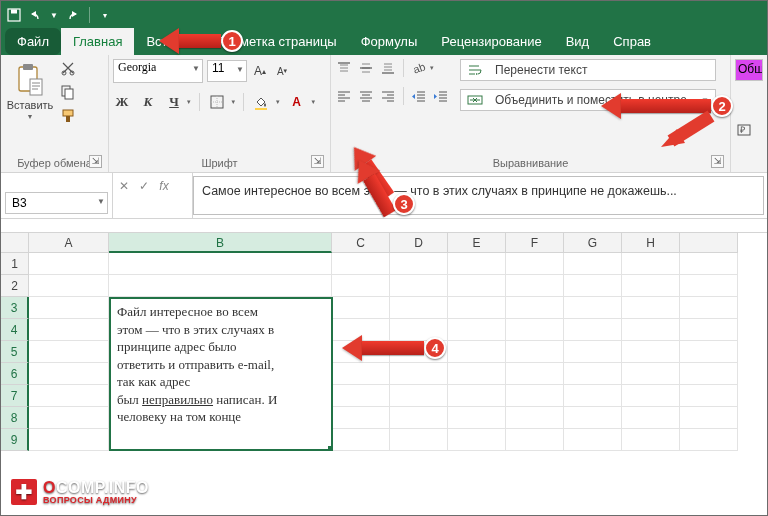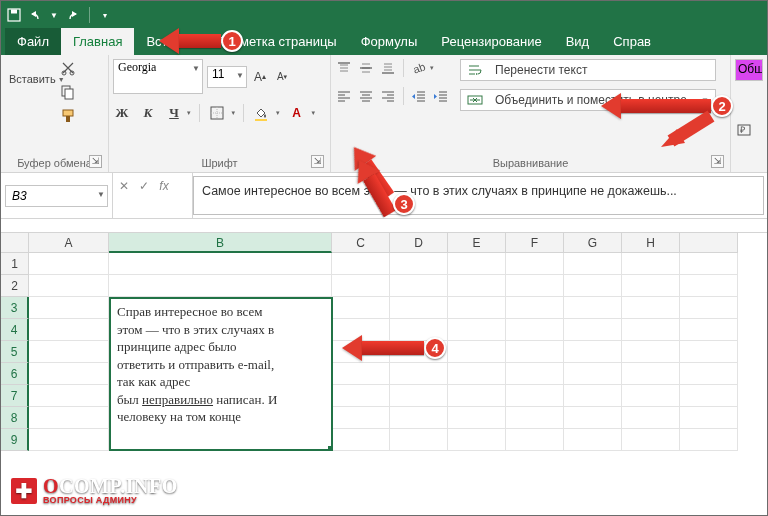--- a/index.html
+++ b/index.html
@@ -4,45 +4,45 @@
 <style>
   * { box-sizing: border-box; margin: 0; padding: 0; }
   body { font-family: "Segoe UI", Arial, sans-serif; font-size: 12px; background: #fff; width: 768px; height: 516px; overflow: hidden; position: relative; border: 1px solid #6b6b6b; }
   
   .titlebar { height: 28px; background: #217346; display: flex; align-items: center; padding: 0 6px; gap: 6px; }
   .titlebar .icon { width: 14px; height: 14px; display: inline-flex; align-items: center; justify-content: center; color: #fff; }
   .titlebar .sep { width: 1px; height: 16px; background: rgba(255,255,255,0.35); margin: 0 2px; }
   
   .tabs { height: 26px; background: #217346; display: flex; align-items: flex-end; padding-left: 4px; gap: 0; color: #fff; position: relative; }
   .tab { padding: 6px 12px 6px; font-size: 13px; cursor: pointer; }
-  .tab.file { background: #185c37; }
+  .tab.file { background: #185c37; border-radius: 7px; }
   .tab.active { background: #f3f3f3; color: #15803d; font-weight: normal; }
   
   .ribbon { height: 118px; background: #f3f3f3; border-bottom: 1px solid #d4d4d4; display: flex; }
   .group { border-right: 1px solid #d9d9d9; padding: 4px 4px 2px; display: flex; flex-direction: column; justify-content: space-between; }
   .group-body { display: flex; align-items: flex-start; gap: 4px; }
   .group-label { text-align: center; font-size: 11px; color: #666; position: relative; padding: 2px 0 1px; }
   .dlg-launcher { position: absolute; right: 2px; bottom: 2px; width: 13px; height: 13px; border: 1px solid #aaa; font-size: 9px; line-height: 11px; color: #555; background: #f9f9f9; cursor: pointer; }
-  .bigbtn { display: flex; flex-direction: row; align-items: center; width: 50px; gap: 2px; padding: 2px; }
+  .bigbtn { display: flex; flex-direction: column; align-items: center; width: 50px; gap: 2px; padding: 2px; }
   .bigbtn .lbl { font-size: 11px; color: #444; text-align: center; }
   .smallbtn { width: 18px; height: 18px; display: inline-flex; align-items: center; justify-content: center; color: #444; cursor: pointer; }
   .col { display: flex; flex-direction: column; gap: 6px; }
   .row { display: flex; align-items: center; gap: 4px; }
   
-  .font-name { width: 90px; height: 35px; border: 1px solid #c5c5c5; background: #fff; padding: 0 16px 0 4px; font-family: Georgia, serif; font-size: 12px; position: relative; }
+  .font-name { width: 90px; height: 24px; border: 1px solid #c5c5c5; background: #fff; padding: 0 16px 0 4px; font-family: Georgia, serif; font-size: 12px; position: relative; }
   .font-size { width: 40px; height: 22px; border: 1px solid #c5c5c5; background: #fff; padding: 0 16px 0 4px; font-size: 12px; position: relative; }
   .dd { position: absolute; right: 2px; top: 4px; font-size: 8px; color: #666; pointer-events: none; }
   .ico { font-weight: bold; font-size: 13px; text-align: center; line-height: 18px; }
   
   .align-btn svg { display: block; }
   .longbtn { height: 22px; border: 1px solid #c5c5c5; background: #fff; display: flex; align-items: center; padding: 0 6px; gap: 12px; font-size: 12px; color: #444; cursor: pointer; }
   .longbtn .dd2 { font-size: 8px; color: #666; margin-left: auto; }
   
   .fbar { height: 46px; display: flex; border-bottom: 1px solid #d4d4d4; }
-  .namebox { width: 112px; border-right: 1px solid #d4d4d4; display: flex; align-items: center; padding: 4px; font-style: italic; }
+  .namebox { width: 112px; border-right: 1px solid #d4d4d4; display: flex; align-items: flex-end; padding: 4px; }
   .namebox-inner { width: 100%; height: 22px; border: 1px solid #c5c5c5; background: #fff; padding: 0 16px 0 6px; font-size: 12px; position: relative; display: flex; align-items: center; }
   .fx-btns { width: 80px; display: flex; align-items: flex-start; padding: 4px 2px; gap: 2px; border-right: 1px solid #d4d4d4; }
   .fx-btns .smallbtn { color: #888; }
   .fx-text { flex: 1; padding: 6px 8px; font-size: 12.5px; color: #333; line-height: 1.35; border: 1px solid #bfbfbf; margin: 3px 3px 3px 0; }
   
   .thin { height: 14px; border-bottom: 1px solid #d4d4d4; }
   
   .sheet { position: relative; }
   .gridwrap { display: grid; grid-template-columns: 28px 80px 223px 58px 58px 58px 58px 58px 58px 58px; }
   .hdr, .rowhdr { background: #f3f3f3; border-right: 1px solid #d4d4d4; border-bottom: 1px solid #d4d4d4; font-size: 12px; color: #444; text-align: center; height: 20px; line-height: 20px; }
@@ -57,21 +57,21 @@
   .fillhandle { position: absolute; width: 6px; height: 6px; background: #217346; right: -3px; bottom: -3px; }
   
   .callout { position: absolute; display: flex; align-items: center; pointer-events: none; }
   .badge { width: 22px; height: 22px; border-radius: 50%; background: #e23b2e; color: #fff; border: 2px solid #fff; box-shadow: 0 1px 2px rgba(0,0,0,0.5); font-weight: bold; font-size: 13px; display: flex; align-items: center; justify-content: center; }
   .arrow-shaft { height: 14px; background: linear-gradient(#f03a2d,#b8211a); box-shadow: 0 1px 1px rgba(0,0,0,.3); position: relative; }
   .arrow-head-left { width: 0; height: 0; border-top: 13px solid transparent; border-bottom: 13px solid transparent; border-right: 20px solid #e23b2e; filter: drop-shadow(0 1px 1px rgba(0,0,0,.3)); }
   
   .wm { position: absolute; left: 10px; bottom: 10px; color: #fff; font-family: Arial Black, Arial, sans-serif; font-weight: 900; display: flex; align-items: center; gap: 6px; text-shadow: 0 1px 2px rgba(0,0,0,.6); }
   .wm .plus { width: 26px; height: 26px; background: #d9262b; display: flex; align-items: center; justify-content: center; border-radius: 2px; font-size: 20px; }
   .wm .txt { display: flex; flex-direction: column; line-height: 1; }
-  .wm .big { font-size: 20px; letter-spacing: 0.5px; font-family: Liberation Serif, serif; }
+  .wm .big { font-size: 16px; letter-spacing: 0.5px; }
   .wm .o { color: #d9262b; }
   .wm .sub { font-size: 9px; color: #d9262b; font-weight: bold; letter-spacing: 0.3px; }
 </style>
 </head>
 <body>
 
 <div class="titlebar">
   <span class="icon">
       <svg width="14" height="14" viewBox="0 0 14 14">
         <rect x="1" y="1" width="12" height="12" fill="none" stroke="#fff" stroke-width="1.2"></rect>
@@ -417,21 +417,21 @@
       <div class="cell"></div>
       <div class="cell"></div>
       <div class="cell"></div>
       <div class="cell"></div>
       <div class="cell"></div>
       <div class="cell"></div>
       <div class="cell"></div>
   </div>
 
   <div class="merged" style="left:108px; top:64px; width:224px; height:154px;">
-    <span>Справ интересное во всем</span><br>
+    <span>Файл интересное во всем</span><br>
     <span>этом — что в этих случаях в</span><br>
     <span>принципе адрес было</span><br>
     <span>ответить и отправить e-mail,</span><br>
     <span>так как адрес</span><br>
     <span>был </span><span class="ul">неправильно</span><span> написан. И</span><br>
     <span>человеку на том конце</span>
     <div class="fillhandle"></div>
   </div>
 </div>
 

